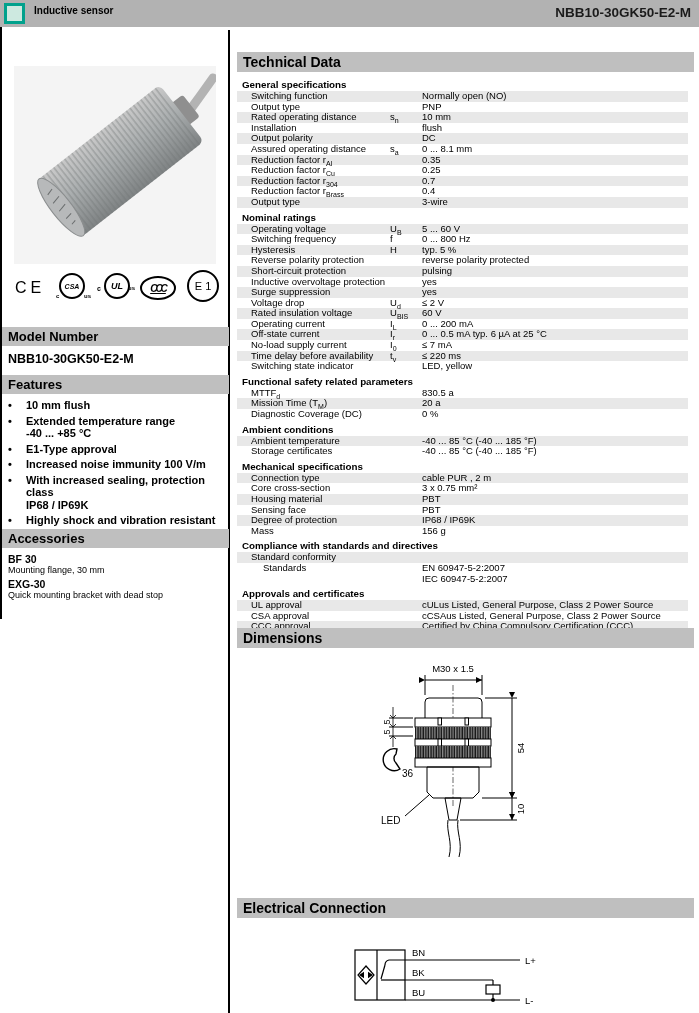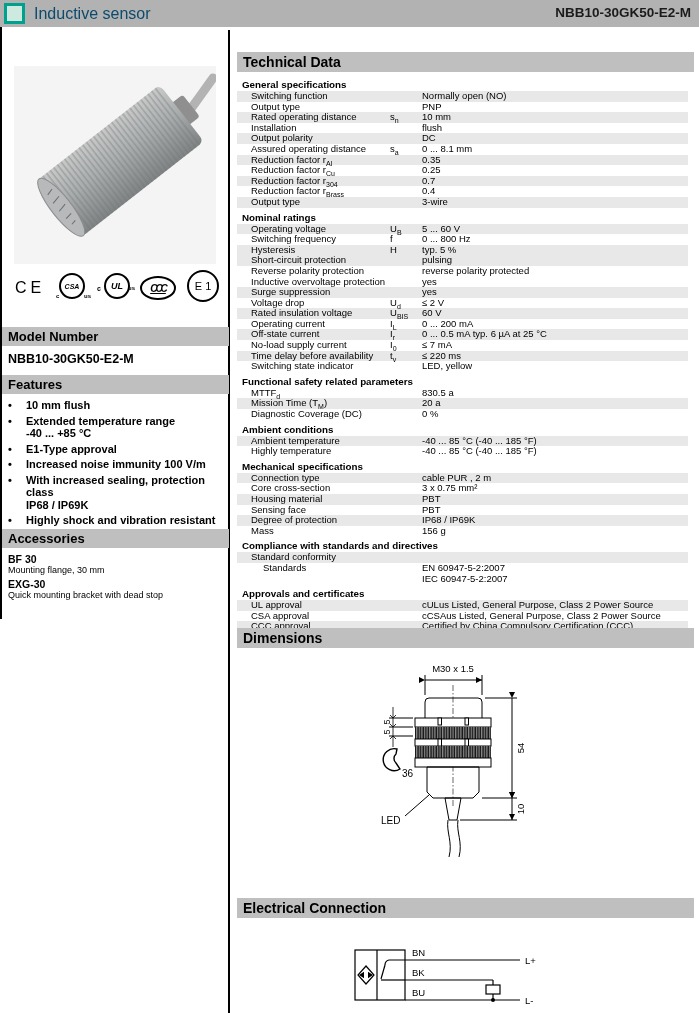--- a/index.html
+++ b/index.html
@@ -1,21 +1,21 @@
 <!DOCTYPE html>
 <html><head>
 <meta charset="utf-8">
 <style>
   html,body{margin:0;padding:0;background:#fff;}
   #page{position:relative;width:699px;height:1013px;background:#ffffff;overflow:hidden;
         font-family:"Liberation Sans","DejaVu Sans",sans-serif;color:#000;}
   
   .tophdr{position:absolute;left:0;top:0;width:699px;height:27px;background:#b2b2b2;}
   .tealbox{position:absolute;left:4px;top:3px;width:15px;height:15px;background:#cde9e0;border:3px solid #00a18c;}
-  .tophdr .ttl{position:absolute;left:34px;top:5px;font-size:16px;font-weight:normal;color:#0c4a6e;}
+  .tophdr .ttl{position:absolute;left:34px;top:5px;font-size:10px;font-weight:bold;color:#000000;}
   .tophdr .mdl{position:absolute;right:8px;top:5px;font-size:13.5px;font-weight:bold;color:#1b1b1b;}
   
   #leftcol{position:absolute;left:0;top:27px;width:272px;height:986px;}
   #rightcol{position:absolute;left:237px;top:0;width:457px;height:1013px;}
   .vdivider{position:absolute;left:228px;top:30px;width:2px;height:983px;background:#000;}
   .ledge{position:absolute;left:0;top:27px;width:2px;height:592px;background:#000;}
   
   .bar{background:#bfbfbf;font-weight:bold;font-size:13px;padding:2px 0 2px 6px;}
   .lbar{position:absolute;left:2px;width:221px;height:15px;}
   .rbar{position:absolute;left:0;width:451px;height:16px;font-size:14px;}
@@ -223,29 +223,29 @@
         <div class="trow">
           <span class="tlabel">Switching frequency</span>
           <span class="tsym">f</span>
           <span class="tval">0 ... 800 Hz</span>
         </div>
         <div class="trow stripe">
           <span class="tlabel">Hysteresis</span>
           <span class="tsym">H</span>
           <span class="tval">typ. 5 %</span>
         </div>
+        <div class="trow">
+          <span class="tlabel">Reverse polarity protection</span>
+          <span class="tsym"></span>
+          <span class="tval">reverse polarity protected</span>
+        </div>
         <div class="trow stripe">
           <span class="tlabel">Short-circuit protection</span>
           <span class="tsym"></span>
           <span class="tval">pulsing</span>
-        </div>
-        <div class="trow">
-          <span class="tlabel">Reverse polarity protection</span>
-          <span class="tsym"></span>
-          <span class="tval">reverse polarity protected</span>
         </div>
         <div class="trow">
           <span class="tlabel">Inductive overvoltage protection</span>
           <span class="tsym"></span>
           <span class="tval">yes</span>
         </div>
         <div class="trow stripe">
           <span class="tlabel">Surge suppression</span>
           <span class="tsym"></span>
           <span class="tval">yes</span>
@@ -301,21 +301,21 @@
           <span class="tsym"></span>
           <span class="tval">0 %</span>
         </div>
         <div class="sec-title">Ambient conditions</div>
         <div class="trow stripe">
           <span class="tlabel">Ambient temperature</span>
           <span class="tsym"></span>
           <span class="tval">-40 ... 85 °C (-40 ... 185 °F)</span>
         </div>
         <div class="trow">
-          <span class="tlabel">Highly temperature</span>
+          <span class="tlabel">Storage certificates</span>
           <span class="tsym"></span>
           <span class="tval">-40 ... 85 °C (-40 ... 185 °F)</span>
         </div>
         <div class="sec-title">Mechanical specifications</div>
         <div class="trow stripe">
           <span class="tlabel">Connection type</span>
           <span class="tsym"></span>
           <span class="tval">cable PUR , 2 m</span>
         </div>
         <div class="trow">

